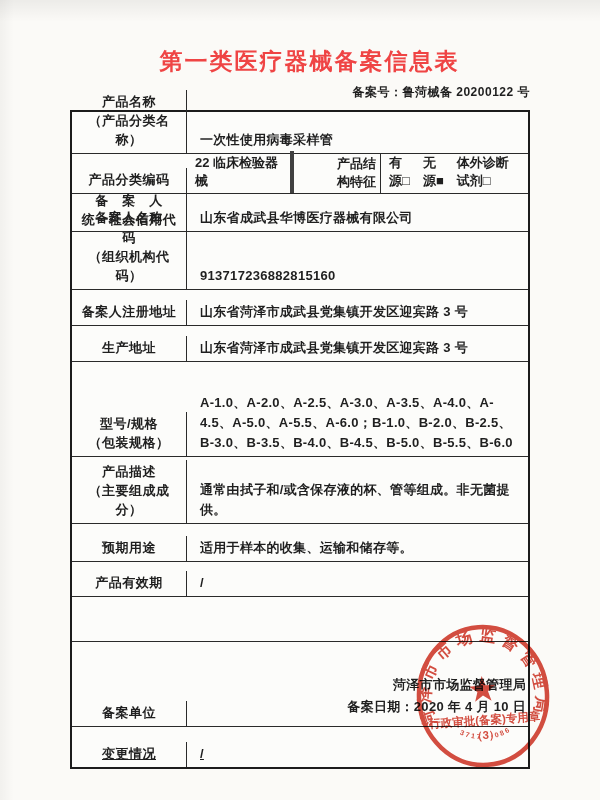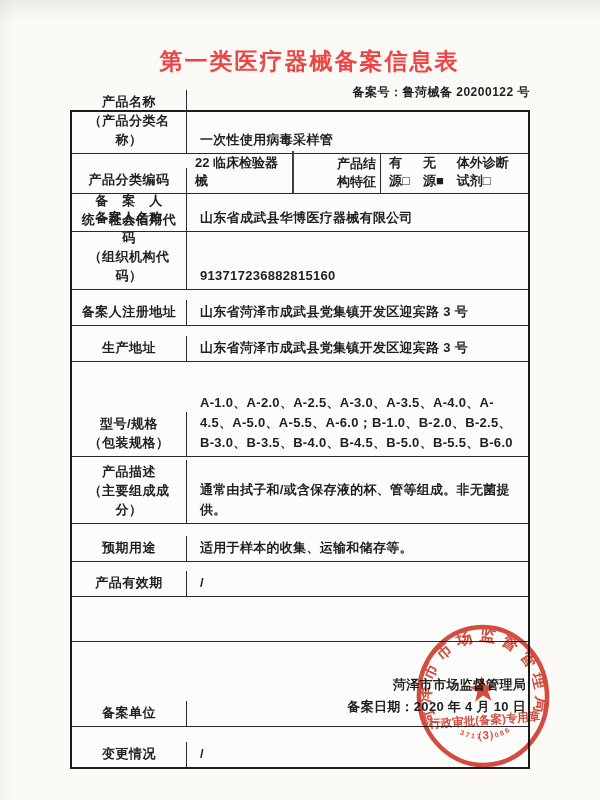--- a/index.html
+++ b/index.html
@@ -23,32 +23,32 @@
   .record-no{
     position:absolute;top:84px;right:70px;
     font-size:12px;font-weight:700;letter-spacing:.5px;
   }
   .form-table{
     position:absolute;top:110px;left:70px;width:460px;
     border:2px solid #1c1c1c;box-sizing:border-box;
     background:rgba(255,255,255,.35);
   }
   .row{display:flex;border-bottom:1px solid #2a2a2a;box-sizing:border-box;align-items:flex-end;}
-  .row:last-child{border-bottom:none;}
+  .row:last-child{border-bottom:none;text-decoration:underline;}
   .cell{box-sizing:border-box;display:flex;align-items:center;font-size:13px;font-weight:700;}
   .lbl{
     flex:0 0 115px;justify-content:center;text-align:center;
     border-right:1px solid #2a2a2a;white-space:pre-line;
     padding:3px 5px;line-height:1.45;letter-spacing:.5px;
   }
   .val{flex:1;padding:3px 13px;line-height:1.55;letter-spacing:.3px;}
   .r1{height:42px}.r2{height:40px}.r3{height:38px}.r4{height:58px}
   .r5{height:36px}.r6{height:36px}.r7{height:95px}.r8{height:67px}
   .r9{height:38px}.r10{height:35px}.r11{height:45px}.r12{height:85px}.r13{height:40px}
-  .sub1{flex:0 0 107px;border-right:2px solid #404040;padding:3px 8px;line-height:1.4;}
+  .sub1{flex:0 0 107px;border-right:4px solid #404040;padding:3px 8px;line-height:1.4;}
   .sub2{flex:0 0 48px;border-right:1px solid #2a2a2a;justify-content:center;
         text-align:center;white-space:pre-line;padding:2px;line-height:1.4;margin-left:39px;}
   .sub3{flex:1;padding:3px 8px;gap:9px;}
   .val-stamp{
     flex-direction:column;align-items:flex-end;justify-content:flex-end;
     padding:0 2px 9px 12px;line-height:1.65;position:relative;z-index:2;
   }
   .val-stamp span{white-space:nowrap;}
   .stamp{
     position:absolute;left:412px;top:620px;width:142px;height:152px;

